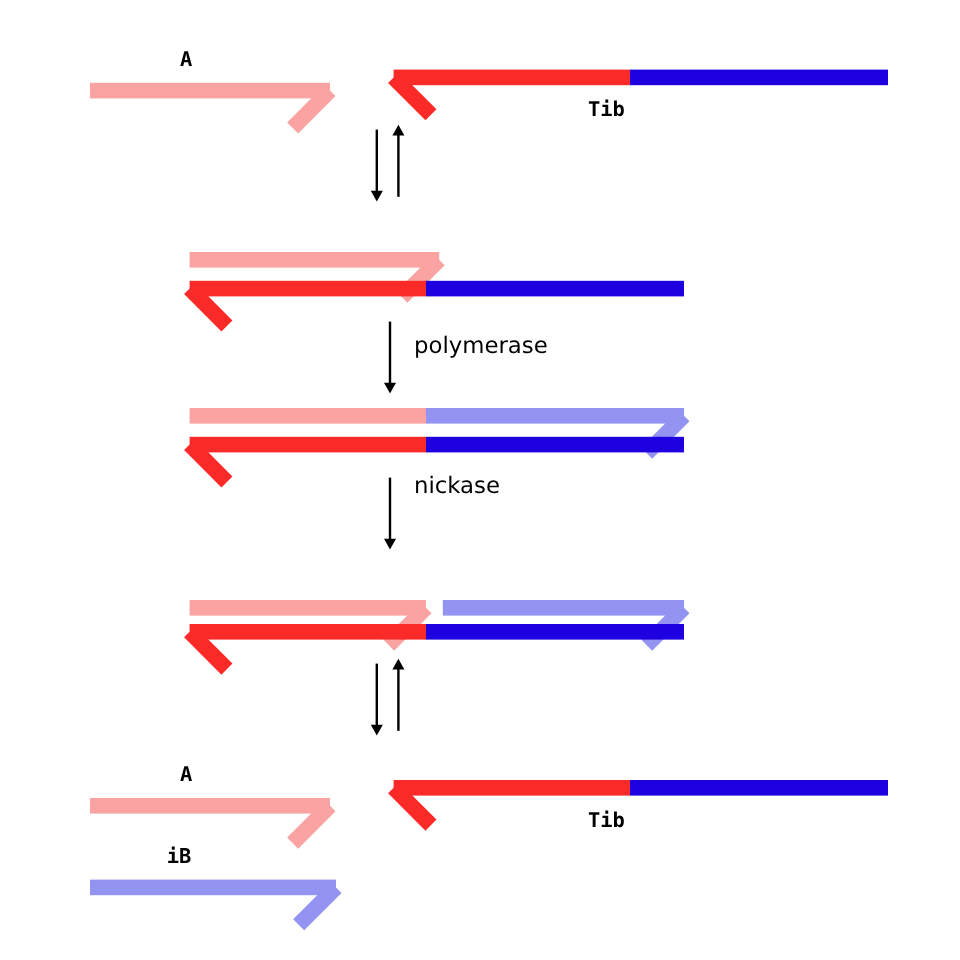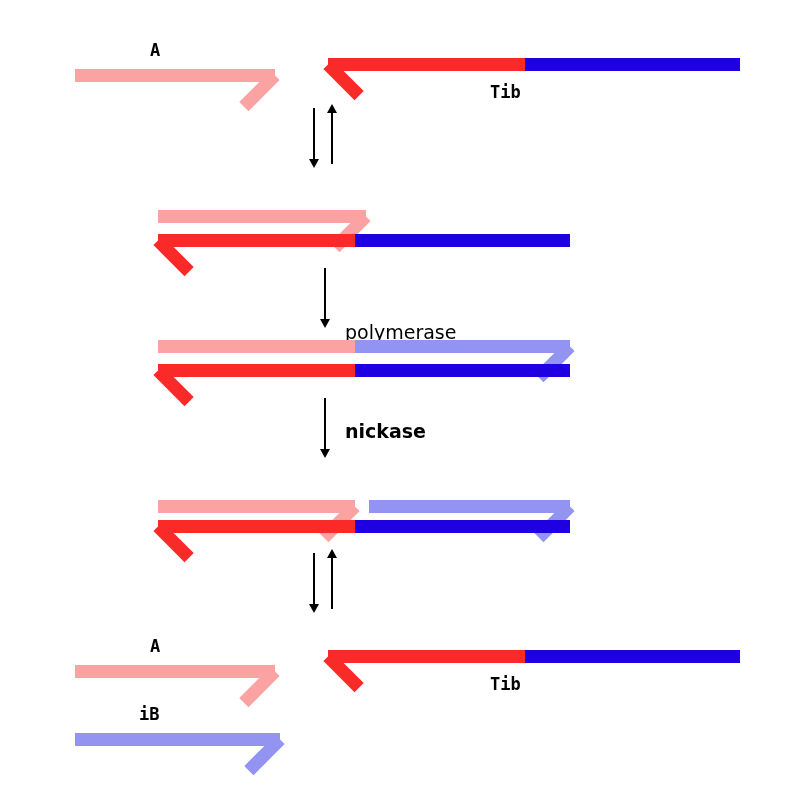--- a/index.html
+++ b/index.html
@@ -131,21 +131,21 @@
       <div class="seg" style="left:0; width:197px; background:#fa2a28;"></div>
       <div class="seg" style="left:197px; width:215px; background:#1f00e0;"></div>
       <div class="head-l" style="left:0px; background:#fa2a28;"></div>
     </div>
   </div>
 
   <div>
     <div class="rxn-arrow down" style="left:324px; top:268px; height:52px;">
         <span class="tip"></span>
       </div>
-    <div class="enz-label" style="left:345px; top:277px;margin-top:44px;">polymerase</div>
+    <div class="enz-label" style="left:345px; top:277px;">polymerase</div>
   </div>
 
   <div>
 
     <div class="strand" style="left:158px; top:340px; width:412px;">
       <div class="seg" style="left:0; width:197px; background:#fba3a3;"></div>
       <div class="seg" style="left:197px; width:215px; background:#9393f2;"></div>
       <div class="head-r" style="left:368px; background:#9393f2;"></div>
     </div>
 
@@ -153,21 +153,21 @@
       <div class="seg" style="left:0; width:197px; background:#fa2a28;"></div>
       <div class="seg" style="left:197px; width:215px; background:#1f00e0;"></div>
       <div class="head-l" style="left:0px; background:#fa2a28;"></div>
     </div>
   </div>
 
   <div>
     <div class="rxn-arrow down" style="left:324px; top:398px; height:52px;">
         <span class="tip"></span>
       </div>
-    <div class="enz-label" style="left:345px; top:420px;font-weight:bold;">nickase</div>
+    <div class="enz-label" style="left:345px; top:394px;">nickase</div>
   </div>
 
   <div>
 
     <div class="strand" style="left:158px; top:500px; width:197px;">
       <div class="seg" style="left:0; width:197px; background:#fba3a3;"></div>
       <div class="head-r" style="left:153px; background:#fba3a3;"></div>
     </div>
 
     <div class="strand" style="left:369px; top:500px; width:201px;">

